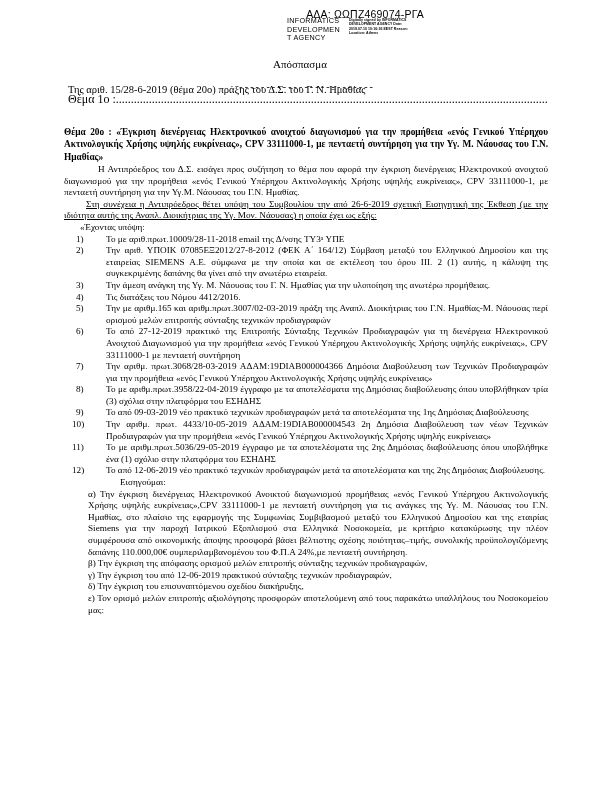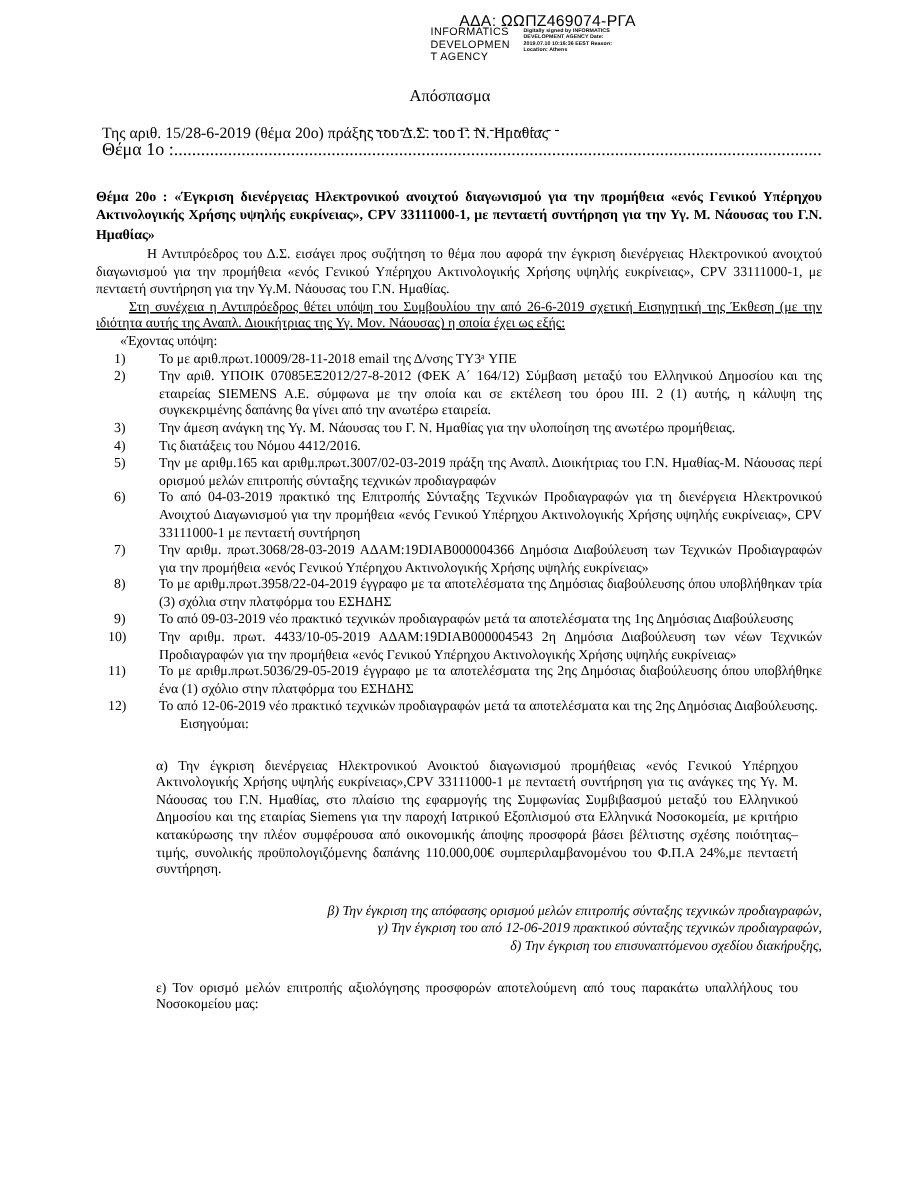--- a/index.html
+++ b/index.html
@@ -150,29 +150,28 @@
     width: 26px;
     text-align: left;
   }
   ol.items > li.wide .num { left: 8px; }
 
   .eisig {
     margin: 0 0 0 56px;
     text-indent: 0;
   }
   .sub {
-    margin: 16px;
+    margin: 0;
     text-align: justify;
     padding-left: 24px;
   }
   .sub-noind {
     margin: 0;
-    text-align: right;
+    text-align: left;
     padding-left: 24px;
-    font-style: italic;
   }
 </style>
 </head>
 <body>
 
 <div class="page">
 
   <div class="ada-line">ΑΔΑ: ΩΩΠΖ469074-ΡΓΑ</div>
 
   <div class="stamp">
@@ -194,21 +193,21 @@
     <p class="par">Η Αντιπρόεδρος του Δ.Σ. εισάγει προς συζήτηση το θέμα που αφορά την έγκριση διενέργειας Ηλεκτρονικού ανοιχτού διαγωνισμού για την προμήθεια «ενός Γενικού Υπέρηχου Ακτινολογικής Χρήσης υψηλής ευκρίνειας», CPV 33111000-1, με πενταετή συντήρηση για την Υγ.Μ. Νάουσας του Γ.Ν. Ημαθίας.</p>
     <p class="par tight">Στη συνέχεια η Αντιπρόεδρος θέτει υπόψη του Συμβουλίου την από 26-6-2019 σχετική Εισηγητική της Έκθεση (με την ιδιότητα αυτής της Αναπλ. Διοικήτριας της Υγ. Μον. Νάουσας) η οποία έχει ως εξής:</p>
     <p class="echontas">«Έχοντας υπόψη:</p>
 
     <ol class="items">
       <li><span class="num">1)</span><span>Το με αριθ.πρωτ.10009/28-11-2018 email της Δ/νσης ΤΥ3ᵃ ΥΠΕ</span></li>
       <li><span class="num">2)</span><span>Την αριθ. ΥΠΟΙΚ 07085ΕΞ2012/27-8-2012 (ΦΕΚ Α΄ 164/12) Σύμβαση μεταξύ του Ελληνικού Δημοσίου και της εταιρείας SIEMENS A.E. σύμφωνα με την οποία και σε εκτέλεση του όρου III. 2 (1) αυτής, η κάλυψη της συγκεκριμένης δαπάνης θα γίνει από την ανωτέρω εταιρεία.</span></li>
       <li><span class="num">3)</span><span>Την άμεση ανάγκη της Υγ. Μ. Νάουσας του Γ. Ν. Ημαθίας για την υλοποίηση της ανωτέρω προμήθειας.</span></li>
       <li><span class="num">4)</span><span>Τις διατάξεις του Νόμου 4412/2016.</span></li>
       <li><span class="num">5)</span><span>Την με αριθμ.165   και αριθμ.πρωτ.3007/02-03-2019 πράξη της Αναπλ. Διοικήτριας του Γ.Ν. Ημαθίας-Μ. Νάουσας περί ορισμού μελών επιτροπής σύνταξης τεχνικών προδιαγραφών</span></li>
-      <li><span class="num">6)</span><span>Το από 04-03-2019 πρακτικό της Επιτροπής Σύνταξης Τεχνικών Προδιαγραφών για τη διενέργεια Ηλεκτρονικού Ανοιχτού Διαγωνισμού για την προμήθεια «ενός Γενικού Υπέρηχου Ακτινολογικής Χρήσης υψηλής ευκρίνειας», CPV 33111000-1 με πενταετή συντήρηση</span></li>
+      <li><span class="num">6)</span><span>Το από 27-12-2019 πρακτικό της Επιτροπής Σύνταξης Τεχνικών Προδιαγραφών για τη διενέργεια Ηλεκτρονικού Ανοιχτού Διαγωνισμού για την προμήθεια «ενός Γενικού Υπέρηχου Ακτινολογικής Χρήσης υψηλής ευκρίνειας», CPV 33111000-1 με πενταετή συντήρηση</span></li>
       <li><span class="num">7)</span><span>Την αριθμ. πρωτ.3068/28-03-2019 ΑΔΑΜ:19DIAB000004366 Δημόσια Διαβούλευση των Τεχνικών Προδιαγραφών για την προμήθεια «ενός Γενικού Υπέρηχου Ακτινολογικής Χρήσης υψηλής ευκρίνειας»</span></li>
       <li><span class="num">8)</span><span>Το με αριθμ.πρωτ.3958/22-04-2019 έγγραφο με τα αποτελέσματα της Δημόσιας διαβούλευσης όπου υποβλήθηκαν τρία (3) σχόλια στην πλατφόρμα του ΕΣΗΔΗΣ</span></li>
       <li><span class="num">9)</span><span>Το από 09-03-2019 νέο πρακτικό τεχνικών προδιαγραφών μετά τα αποτελέσματα της 1ης Δημόσιας Διαβούλευσης</span></li>
       <li class="wide"><span class="num">10)</span><span>Την αριθμ. πρωτ. 4433/10-05-2019 ΑΔΑΜ:19DIAB000004543 2η Δημόσια Διαβούλευση των νέων Τεχνικών Προδιαγραφών για την προμήθεια «ενός Γενικού Υπέρηχου Ακτινολογικής Χρήσης υψηλής ευκρίνειας»</span></li>
       <li class="wide"><span class="num">11)</span><span>Το με αριθμ.πρωτ.5036/29-05-2019 έγγραφο με τα αποτελέσματα της 2ης Δημόσιας διαβούλευσης όπου υποβλήθηκε ένα (1) σχόλιο στην πλατφόρμα του ΕΣΗΔΗΣ</span></li>
       <li class="wide"><span class="num">12)</span><span>Το από 12-06-2019 νέο πρακτικό τεχνικών προδιαγραφών μετά τα αποτελέσματα και της 2ης Δημόσιας Διαβούλευσης.</span></li>
     </ol>
 
     <p class="eisig">Εισηγούμαι:</p>
 

